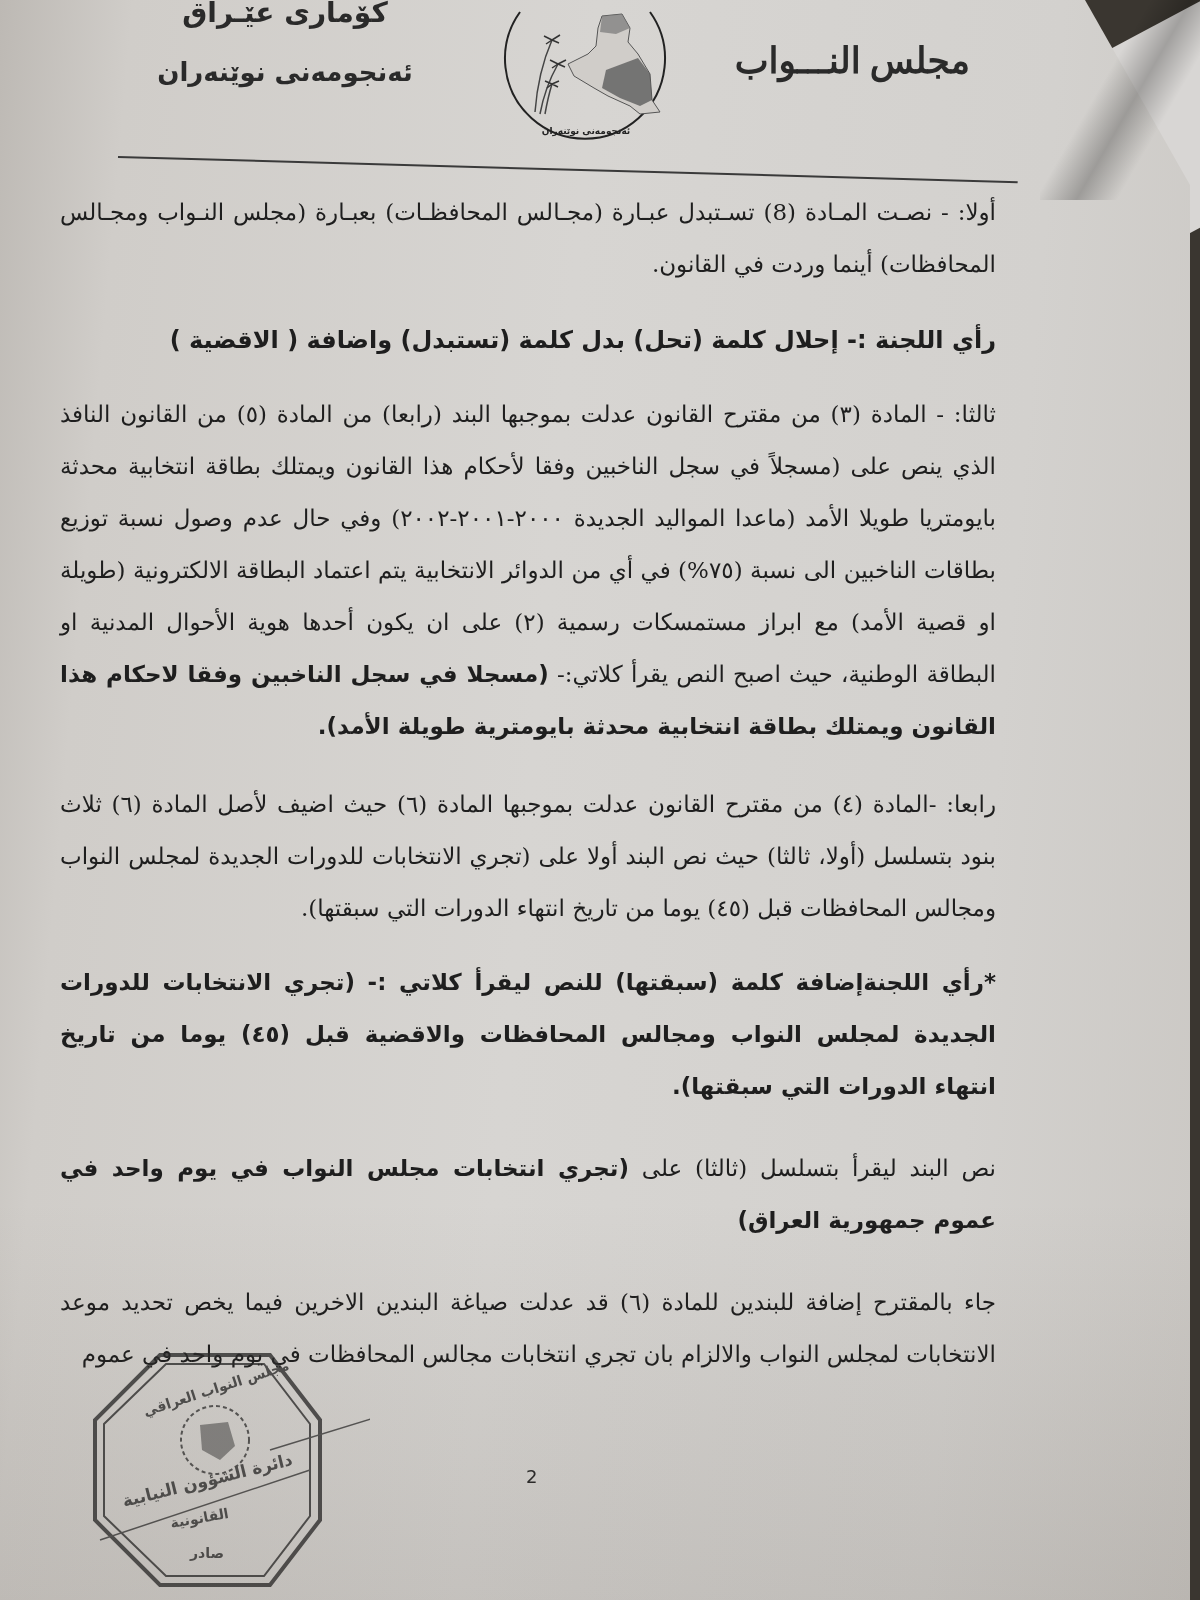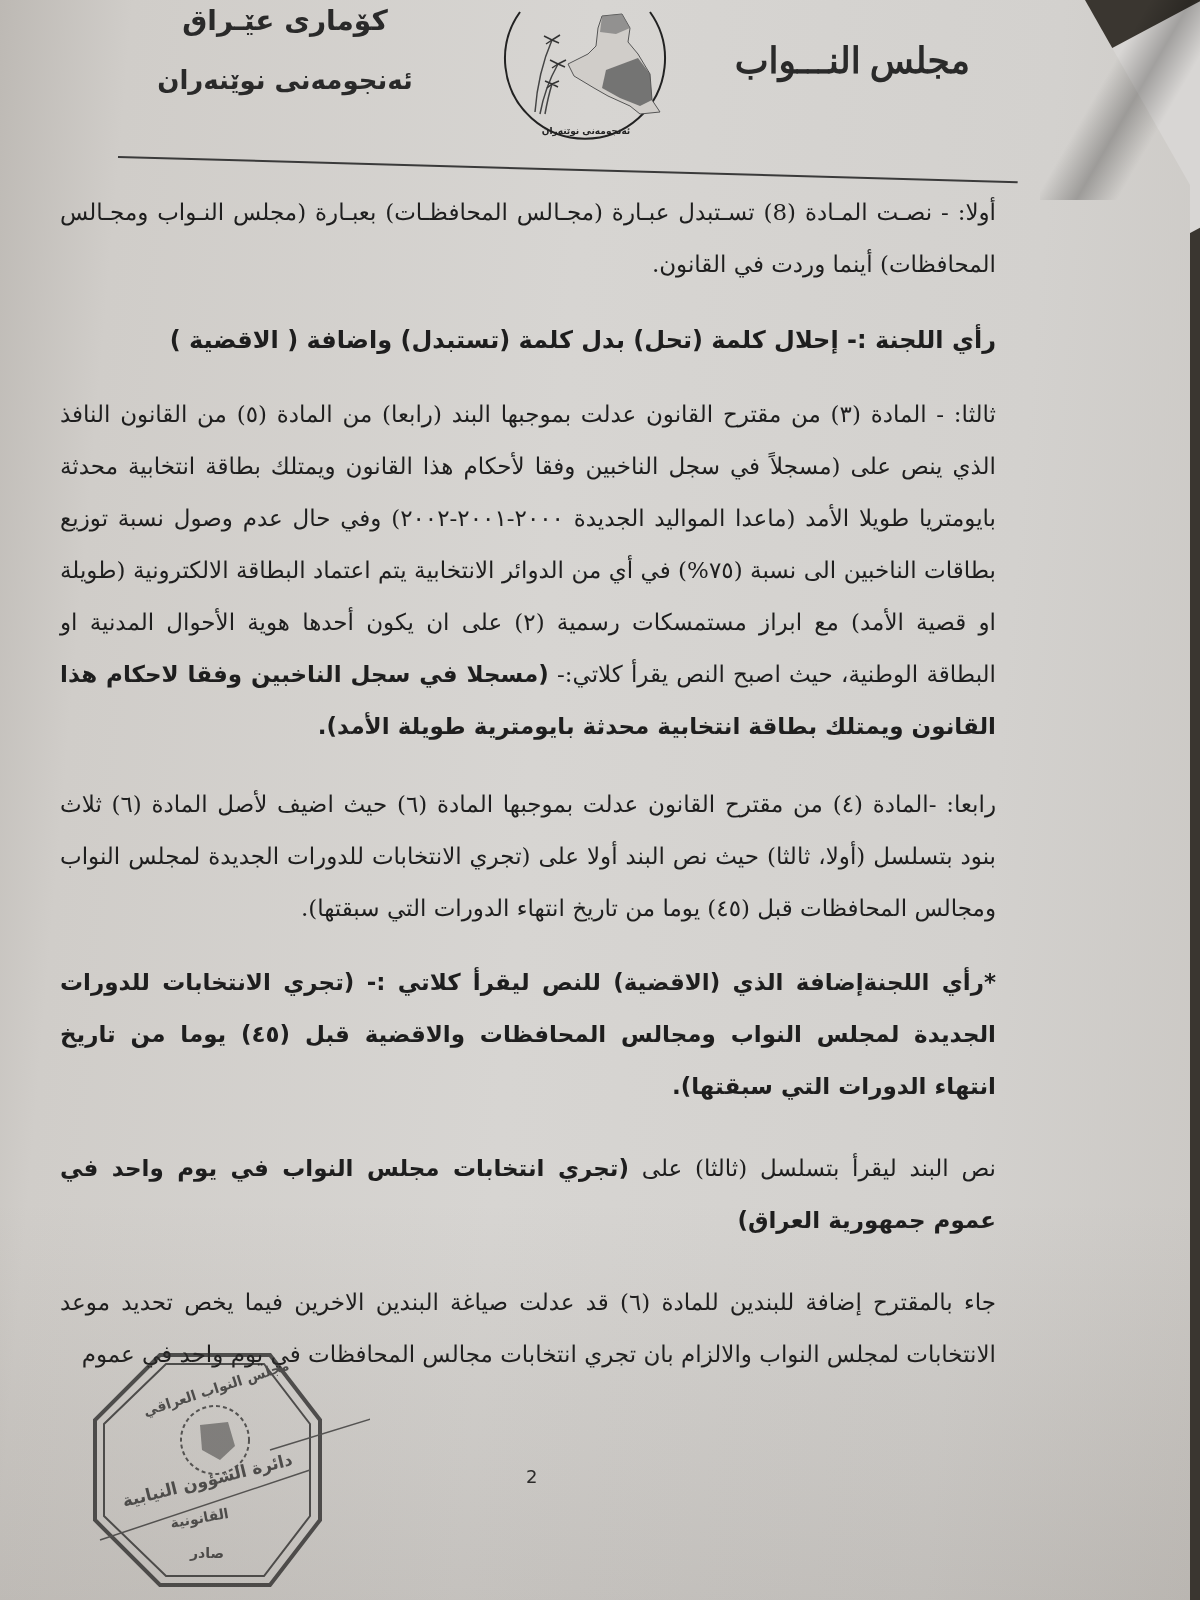--- a/index.html
+++ b/index.html
@@ -29,21 +29,21 @@
   }
 
   
   .hdr-right {
     position: absolute; right: 220px; top: 20px; direction: rtl; text-align: right;
     font-family: "DejaVu Sans", sans-serif; font-weight: bold; color: #2a2a2a;
   }
   .hdr-right .l1 { font-size: 36px; letter-spacing: 1px; }
   .hdr-right .l2 { font-size: 36px; margin-top: 20px; letter-spacing: 6px; font-family: Liberation Serif, serif; }
   .hdr-left {
-    position: absolute; left: 150px; top: 8px; direction: rtl; text-align: center; width: 270px;
+    position: absolute; left: 150px; top: 0px; direction: rtl; text-align: center; width: 270px;
     font-family: "DejaVu Sans", sans-serif; font-weight: bold; color: #2a2a2a;
   }
   .hdr-left .l1 { font-size: 28px; margin-top: -4px; }
   .hdr-left .l2 { font-size: 26px; margin-top: 28px; }
   .emblem {
     position: absolute; left: 490px; top: 2px; width: 190px; height: 150px;
   }
   .header-rule {
     position: absolute; left: 118px; top: 156px; width: 900px; height: 2px;
     background: #3a3a3a; transform: rotate(1.6deg); transform-origin: left;
@@ -117,21 +117,21 @@
 
     <p class="para heavy" style="margin-top:24px;">رأي اللجنة :- إحلال كلمة (تحل) بدل كلمة (تستبدل) واضافة ( الاقضية )</p>
 
     <p class="para" style="margin-top:22px;">
       <span>ثالثا: - المادة (٣) من مقترح القانون عدلت بموجبها البند (رابعا) من المادة (٥) من القانون النافذ الذي ينص على (مسجلاً في سجل الناخبين وفقا لأحكام هذا القانون ويمتلك بطاقة انتخابية محدثة بايومتريا طويلا الأمد (ماعدا المواليد الجديدة ٢٠٠٠-٢٠٠١-٢٠٠٢) وفي حال عدم وصول نسبة توزيع بطاقات الناخبين الى نسبة (٧٥%) في أي من الدوائر الانتخابية يتم اعتماد البطاقة الالكترونية (طويلة او قصية الأمد) مع ابراز مستمسكات رسمية (٢) على ان يكون أحدها هوية الأحوال المدنية او البطاقة الوطنية، حيث اصبح النص يقرأ كلاتي:- </span><span class="b-inline">(مسجلا في سجل الناخبين وفقا لاحكام هذا القانون ويمتلك بطاقة انتخابية محدثة بايومترية طويلة الأمد).</span>
     </p>
 
     <p class="para" style="margin-top:26px;">رابعا: -المادة (٤) من مقترح القانون عدلت بموجبها المادة (٦) حيث اضيف لأصل المادة (٦) ثلاث بنود بتسلسل (أولا، ثالثا) حيث نص البند أولا على (تجري الانتخابات للدورات الجديدة لمجلس النواب ومجالس المحافظات قبل (٤٥) يوما من تاريخ انتهاء الدورات التي سبقتها).</p>
 
     <p class="para" style="margin-top:22px;">
-      <span class="b-inline">*رأي اللجنةإضافة الذي (الاقضية) للنص ليقرأ كلاتي :- </span><span class="b-inline">(تجري الانتخابات للدورات الجديدة لمجلس النواب ومجالس المحافظات والاقضية قبل (٤٥) يوما من تاريخ انتهاء الدورات التي سبقتها).</span>
+      <span class="b-inline">*رأي اللجنةإضافة كلمة (سبقتها) للنص ليقرأ كلاتي :- </span><span class="b-inline">(تجري الانتخابات للدورات الجديدة لمجلس النواب ومجالس المحافظات والاقضية قبل (٤٥) يوما من تاريخ انتهاء الدورات التي سبقتها).</span>
     </p>
 
     <p class="para" style="margin-top:30px;">
       <span>نص البند ليقرأ بتسلسل (ثالثا) على </span><span class="b-inline">(تجري انتخابات مجلس النواب في يوم واحد في عموم جمهورية العراق)</span>
     </p>
 
     <p class="para" style="margin-top:30px;">جاء بالمقترح إضافة للبندين للمادة (٦) قد عدلت صياغة البندين الاخرين فيما يخص تحديد موعد الانتخابات لمجلس النواب والالزام بان تجري انتخابات مجالس المحافظات في يوم واحد في عموم</p>
   </div>
 
   <div class="page-number">2</div>

